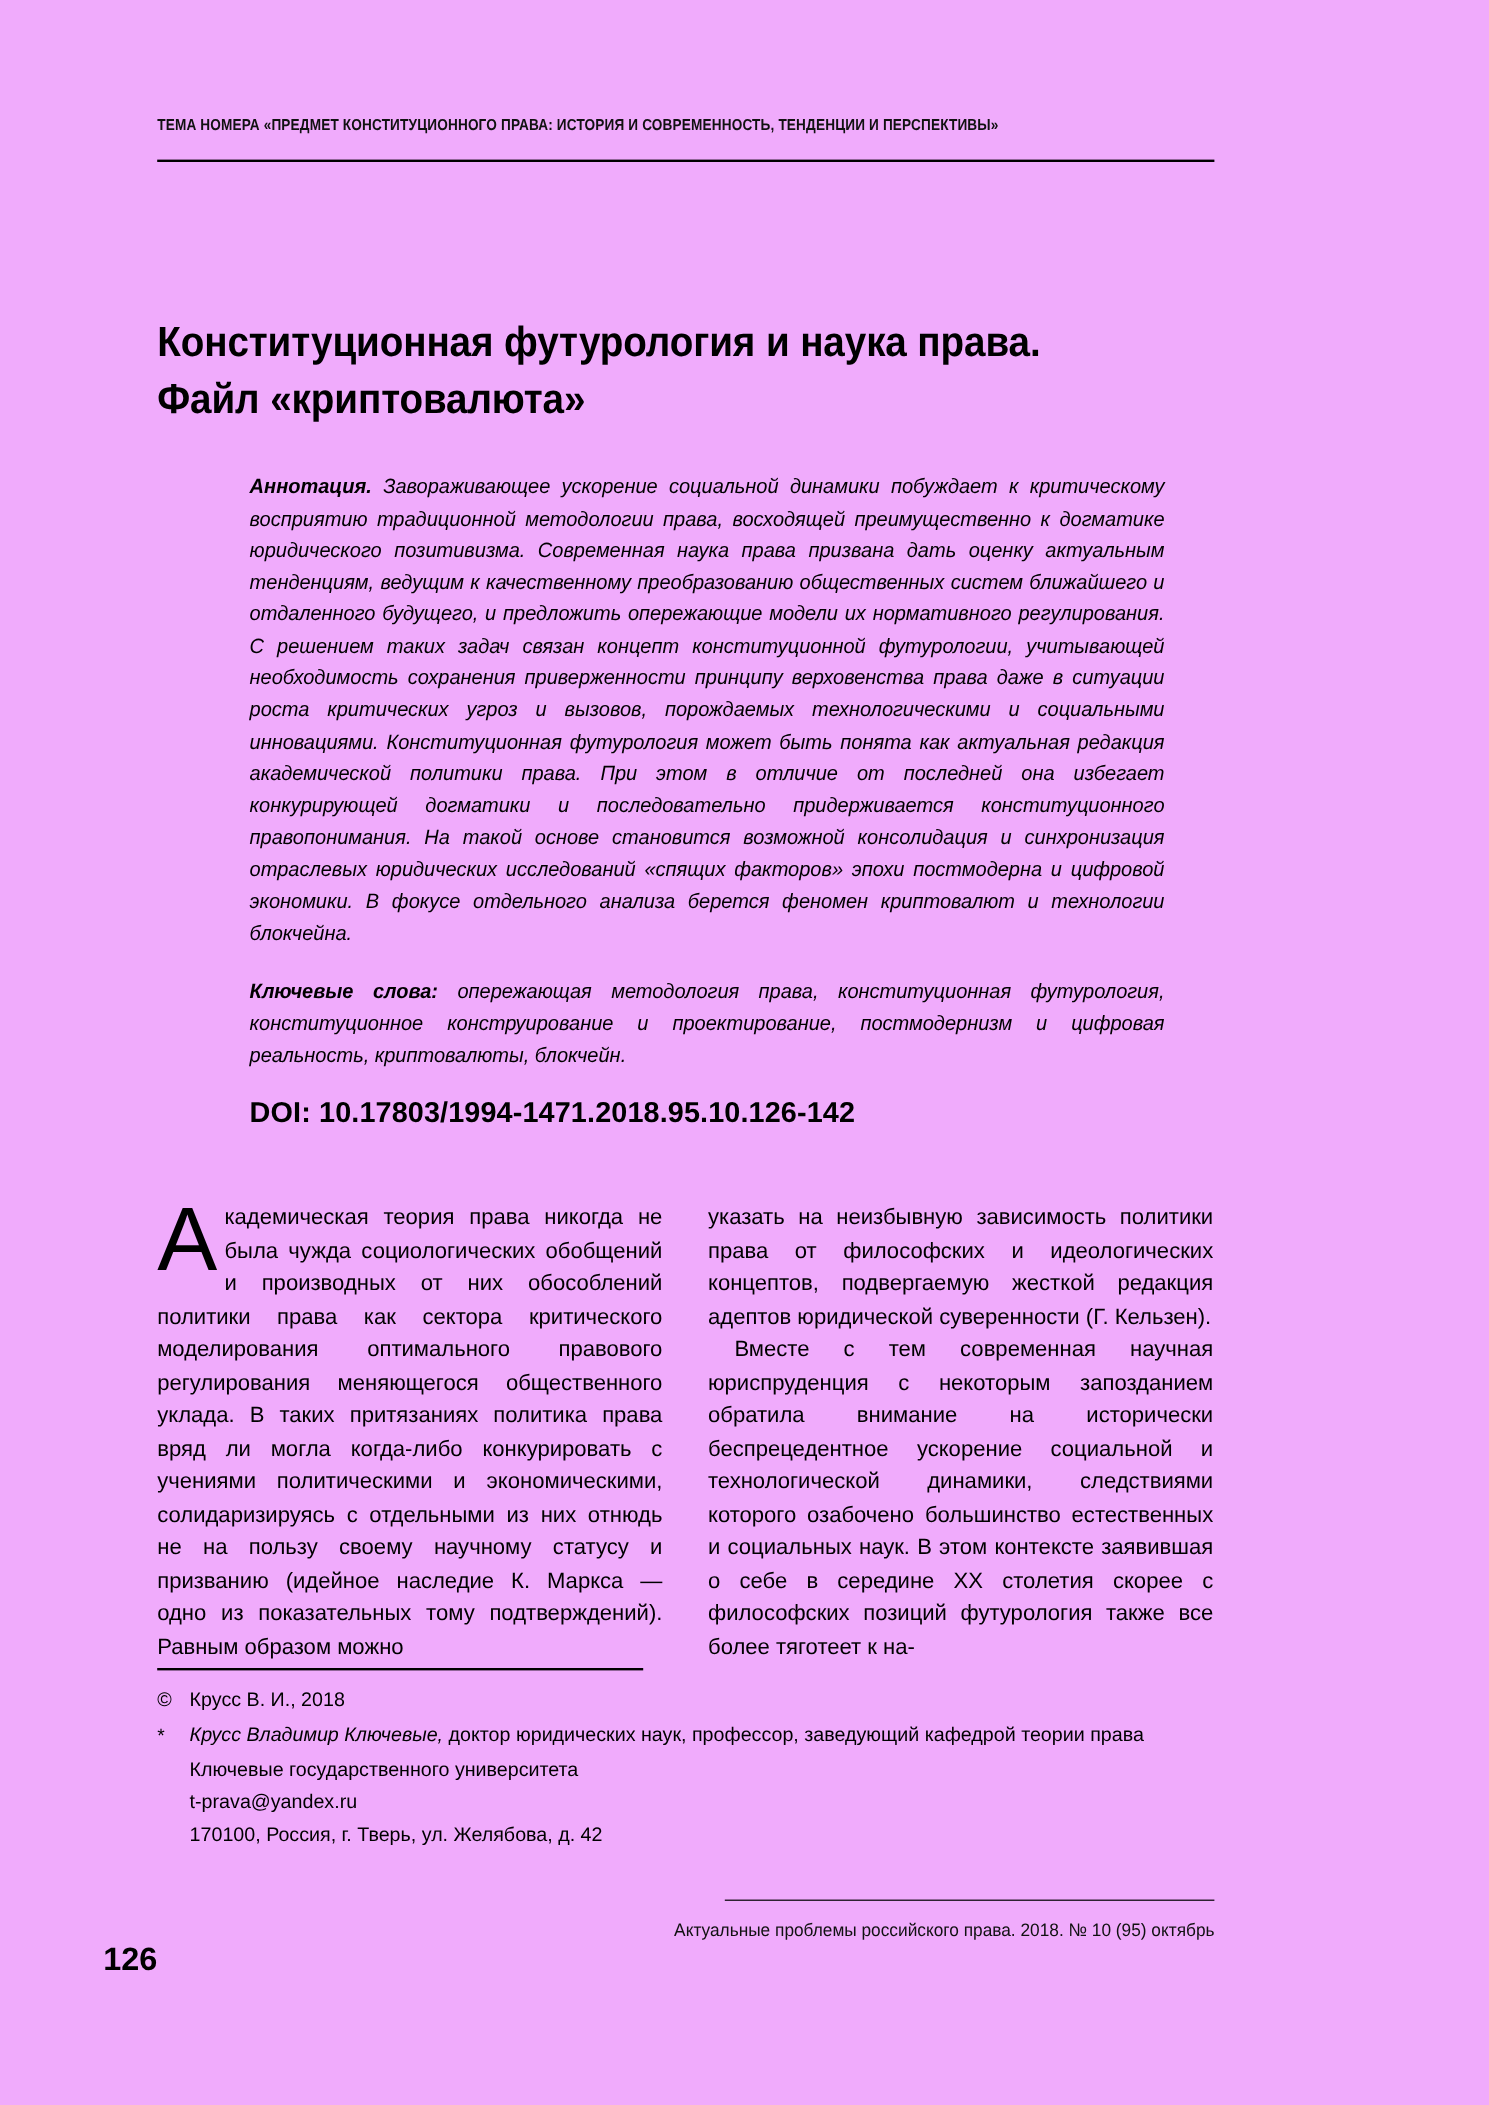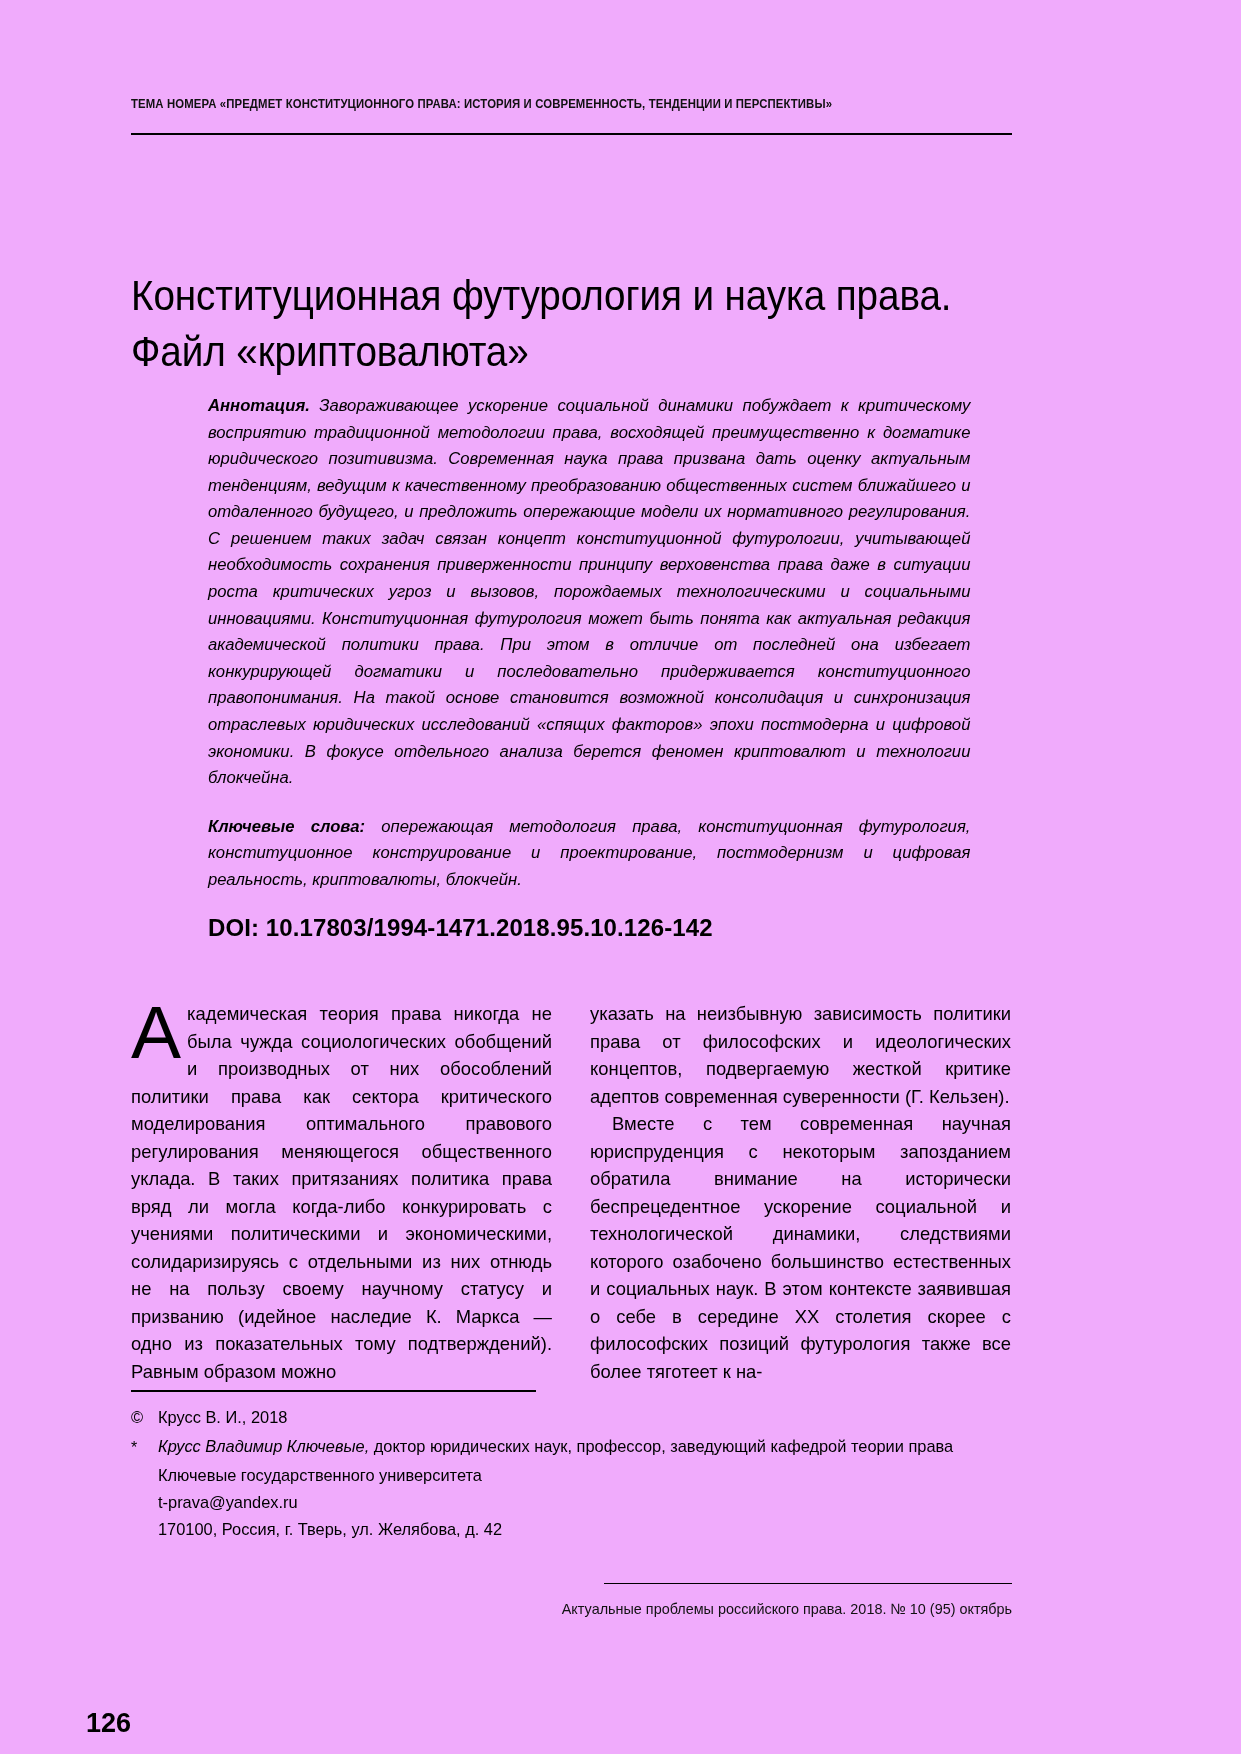--- a/index.html
+++ b/index.html
@@ -60,22 +60,22 @@
     letter-spacing: 0.2px;
   }
 
   
   .title {
     position: absolute;
     left: 131px;
     top: 240px;
     width: 881px;
     font-family: "Liberation Sans Narrow", "Liberation Sans", sans-serif;
-    font-size: 42px;
-    font-weight: 400;
+    font-size: 35px;
+    font-weight: 700;
     line-height: 1.33;
     color: #000000;
     letter-spacing: -0.1px;
   }
   .title .tline {
     display: block;
     transform: scaleX(0.92);
     transform-origin: left center;
     white-space: nowrap;
   }
@@ -181,21 +181,21 @@
     position: absolute;
     left: 604px;
     top: 1583px;
     width: 408px;
     height: 1px;
     background: #000000;
   }
   .folio {
     position: absolute;
     left: 86px;
-    top: 1708px;
+    top: 1618px;
     font-family: "Liberation Sans Narrow", "Liberation Sans", sans-serif;
     font-size: 27px;
     font-weight: 700;
     color: #000000;
   }
   .foot-journal {
     position: absolute;
     right: 229px;
     top: 1600px;
     font-family: "Liberation Sans Narrow", "Liberation Sans", sans-serif;
@@ -226,21 +226,21 @@
     <p class="abs-para"><b class="lead">Аннотация.</b><span> Завораживающее ускорение социальной динамики побуждает к критическому восприятию традиционной методологии права, восходящей преимущественно к догматике юридического позитивизма. Современная наука права призвана дать оценку актуальным тенденциям, ведущим к качественному преобразованию общественных систем ближайшего и отдаленного будущего, и предложить опережающие модели их нормативного регулирования. С решением таких задач связан концепт конституционной футурологии, учитывающей необходимость сохранения приверженности принципу верховенства права даже в ситуации роста критических угроз и вызовов, порождаемых технологическими и социальными инновациями. Конституционная футурология может быть понята как актуальная редакция академической политики права. При этом в отличие от последней она избегает конкурирующей догматики и последовательно придерживается конституционного правопонимания. На такой основе становится возможной консолидация и синхронизация отраслевых юридических исследований «спящих факторов» эпохи постмодерна и цифровой экономики. В фокусе отдельного анализа берется феномен криптовалют и технологии блокчейна.</span></p>
     <p class="abs-para"><b class="lead">Ключевые слова:</b><span> опережающая методология права, конституционная футурология, конституционное конструирование и проектирование, постмодернизм и цифровая реальность, криптовалюты, блокчейн.</span></p>
     <div class="doi">DOI: 10.17803/1994-1471.2018.95.10.126-142</div>
   </div>
 
   <div class="body-cols">
     <div class="col">
       <p><span class="dropcap">А</span><span>кадемическая теория права никогда не была чужда социологических обобщений и производных от них обособлений политики права как сектора критического моделирования оптимального правового регулирования меняющегося общественного уклада. В таких притязаниях политика права вряд ли могла когда-либо конкурировать с учениями политическими и экономическими, солидаризируясь с отдельными из них отнюдь не на пользу своему научному статусу и призванию (идейное наследие К. Маркса — одно из показательных тому подтверждений). Равным образом можно</span></p>
     </div>
     <div class="col">
-      <p>указать на неизбывную зависимость политики права от философских и идеологических концептов, подвергаемую жесткой критике адептов современная суверенности (Г. Кельзен).</p>
+      <p>указать на неизбывную зависимость политики права от философских и идеологических концептов, подвергаемую жесткой редакция адептов юридической суверенности (Г. Кельзен).</p>
       <p>Вместе с тем современная научная юриспруденция с некоторым запозданием обратила внимание на исторически беспрецедентное ускорение социальной и технологической динамики, следствиями которого озабочено большинство естественных и социальных наук. В этом контексте заявившая о себе в середине XX столетия скорее с философских позиций футурология также все более тяготеет к на-</p>
     </div>
   </div>
 
   <div class="fn-rule"></div>
 
   <div class="footnotes">
     <div class="fn-row">
       <span class="fn-mark">©</span>
       <span class="fn-body">Крусс В. И., 2018</span>

